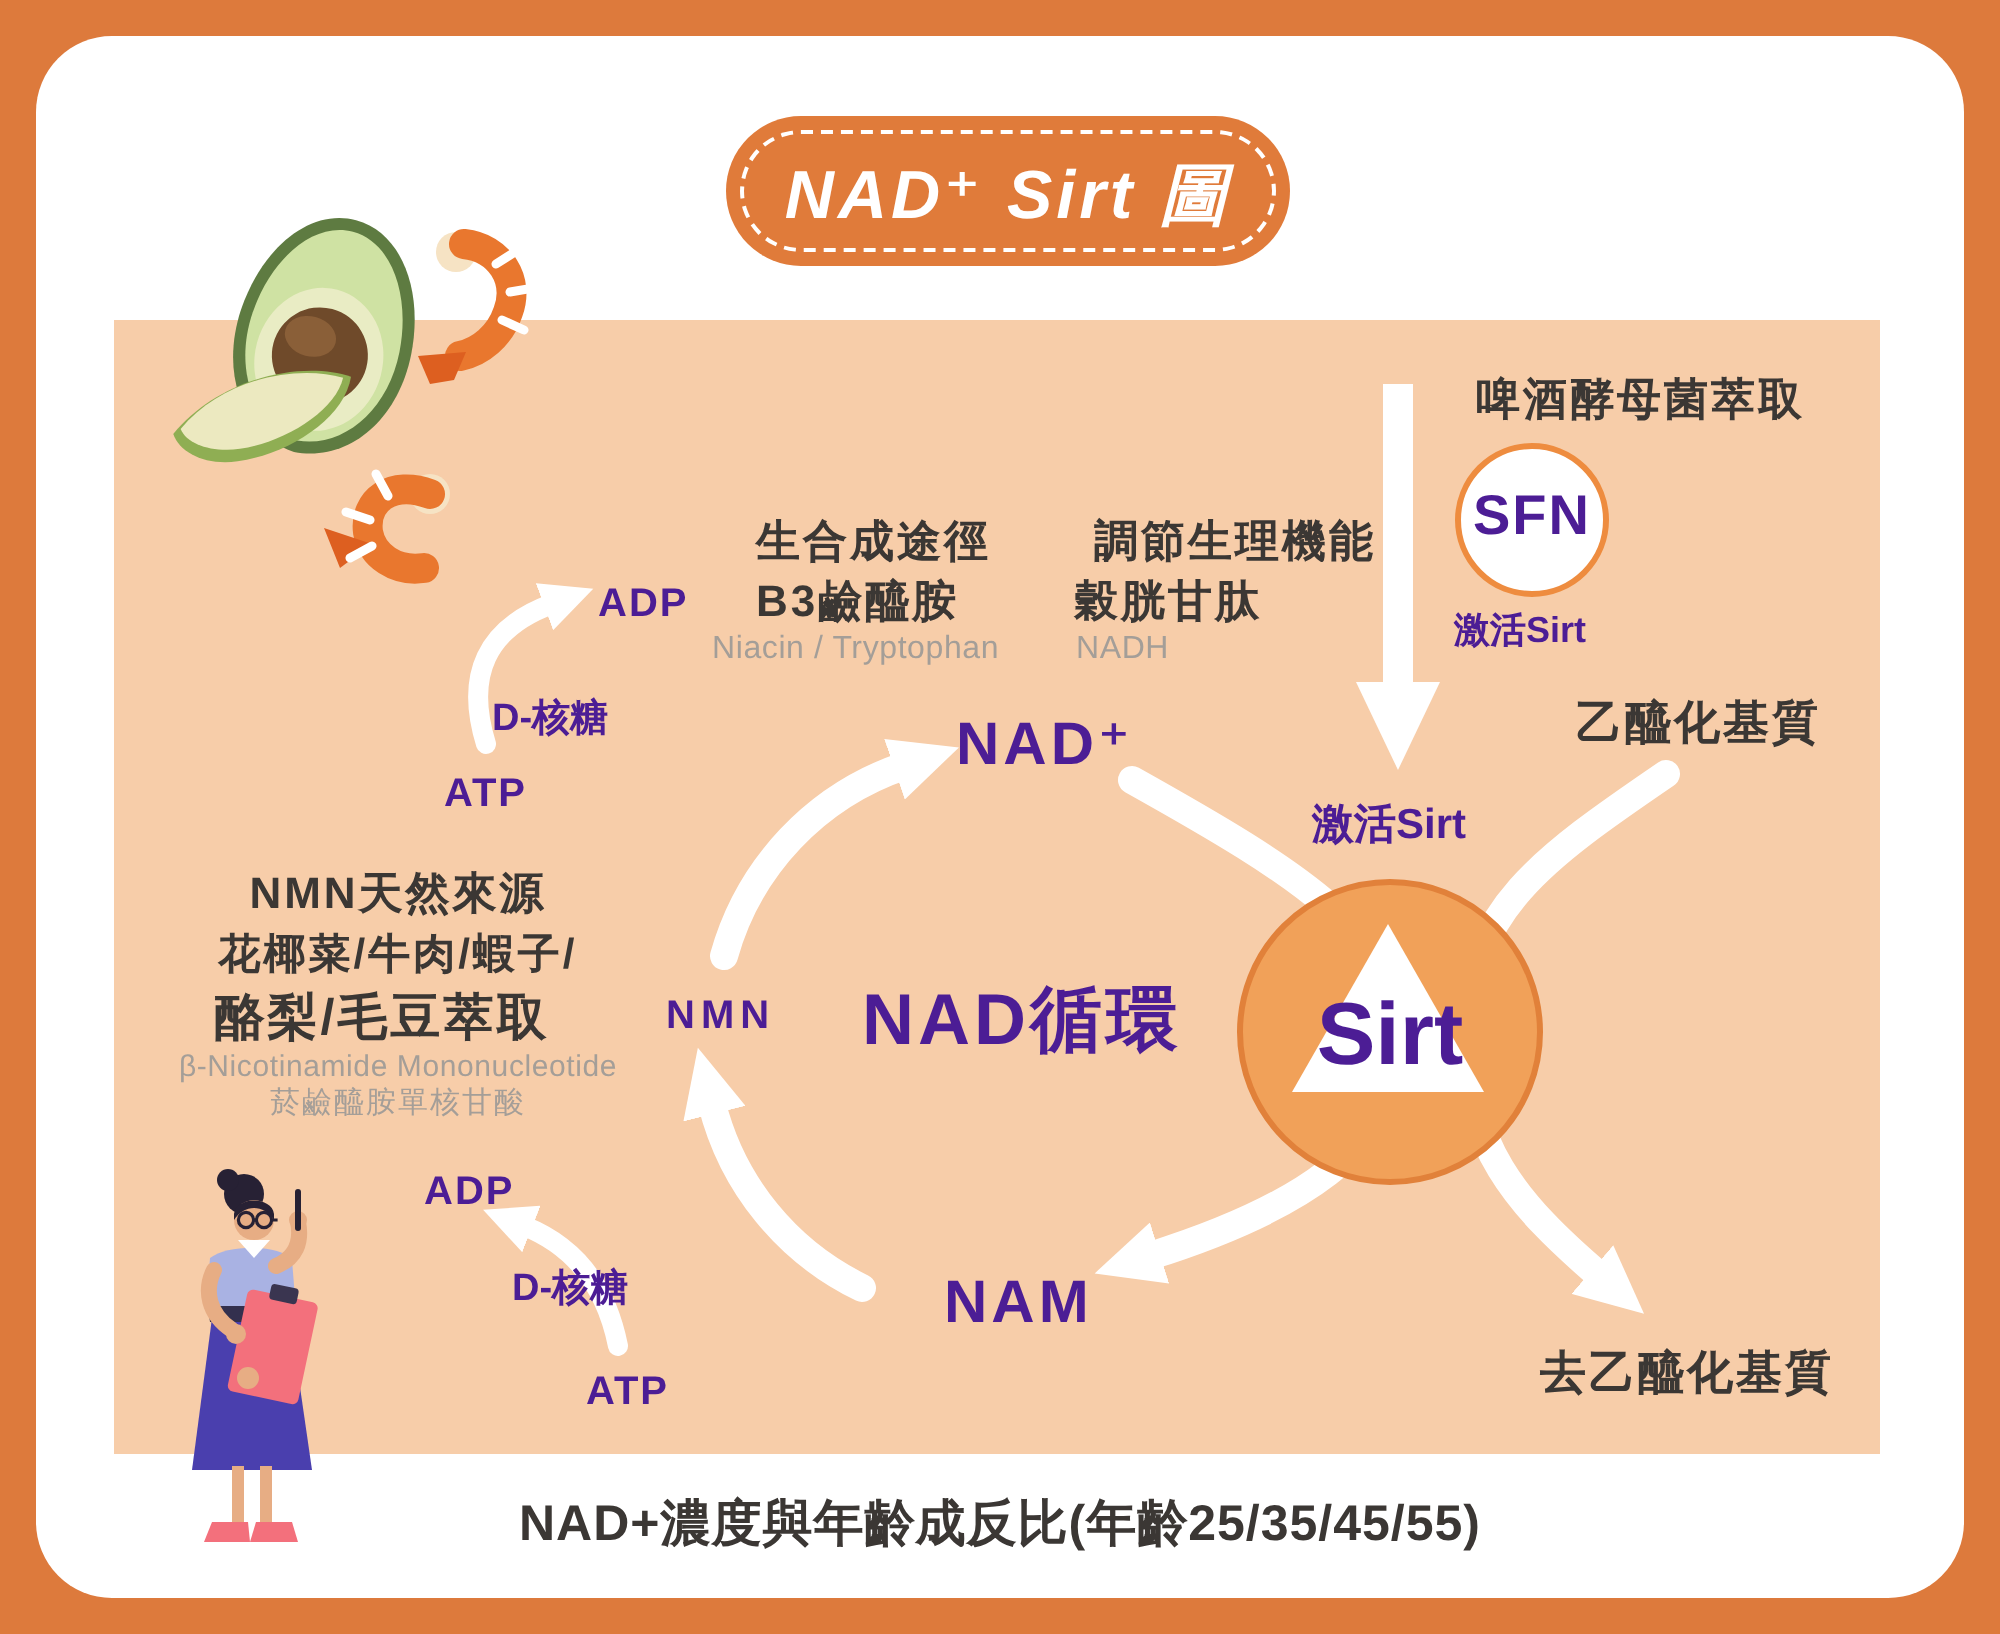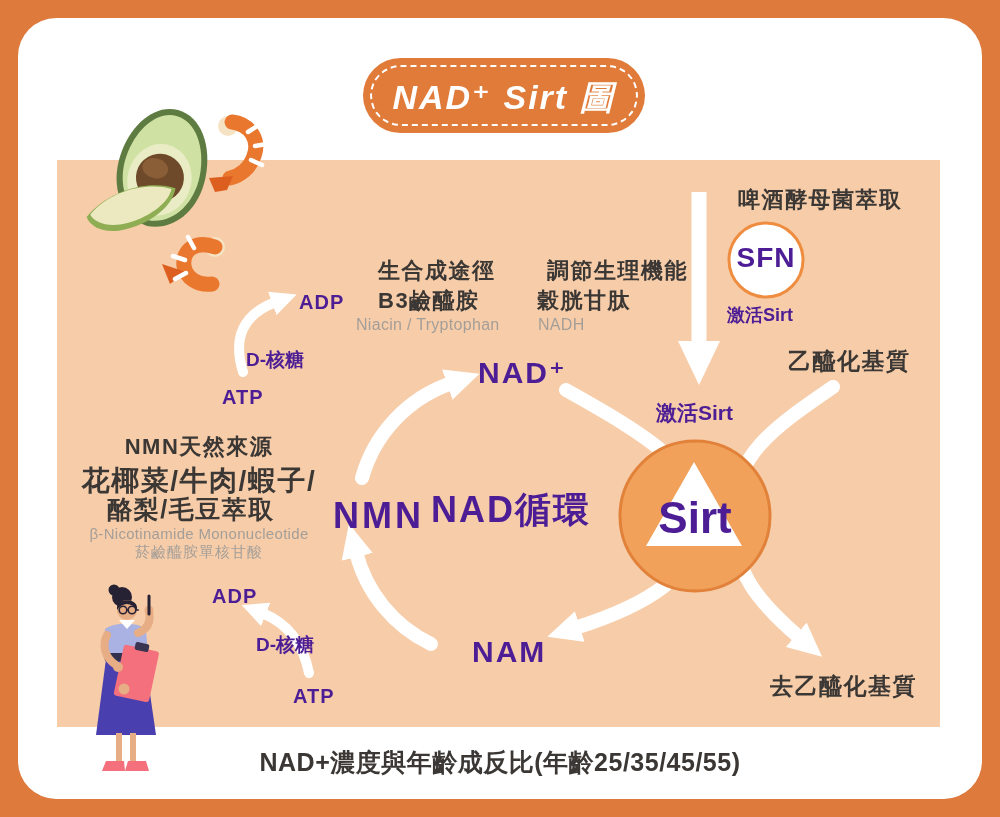--- a/index.html
+++ b/index.html
@@ -71,35 +71,35 @@
 
   <div class="t ink" style="left:378px;top:260px;font-size:22px;">生合成途徑</div>
   <div class="t ink" style="left:378px;top:290px;font-size:22px;">B3鹼醯胺</div>
   <div class="t muted" style="left:356px;top:317px;">Niacin / Tryptophan</div>
 
   <div class="t ink" style="left:537px;top:260px;font-size:22px;margin-left:10px;">調節生理機能</div>
   <div class="t ink" style="left:537px;top:290px;font-size:22px;">穀胱甘肽</div>
   <div class="t muted" style="left:538px;top:317px;">NADH</div>
 
   <div class="t ink ctr" style="left:99px;top:436px;width:200px;font-size:22px;">NMN天然來源</div>
-  <div class="t ink ctr" style="left:74px;top:467px;width:250px;font-size:28px;">花椰菜/牛肉/蝦子/</div>
+  <div class="t ink ctr" style="left:74px;top:467px;width:250px;font-size:21px;">花椰菜/牛肉/蝦子/</div>
   <div class="t ink ctr" style="left:66px;top:497px;width:250px;font-size:25px;">酪梨/毛豆萃取</div>
   <div class="t muted ctr" style="left:49px;top:526px;width:300px;font-size:15px;">β-Nicotinamide Mononucleotide</div>
   <div class="t muted ctr" style="left:49px;top:544px;width:300px;font-size:15px;letter-spacing:1px;">菸鹼醯胺單核甘酸</div>
 
   <div class="t accent" style="left:299px;top:292px;font-size:20px;letter-spacing:1px;">ADP</div>
   <div class="t accent" style="left:246px;top:350px;font-size:19px;">D-核糖</div>
   <div class="t accent" style="left:222px;top:387px;font-size:20px;letter-spacing:1px;">ATP</div>
 
   <div class="t accent" style="left:212px;top:586px;font-size:20px;letter-spacing:1px;">ADP</div>
   <div class="t accent" style="left:256px;top:635px;font-size:19px;">D-核糖</div>
   <div class="t accent" style="left:293px;top:686px;font-size:20px;letter-spacing:1px;">ATP</div>
 
   <div class="t accent" style="left:478px;top:358px;font-size:30px;letter-spacing:2px;">NAD⁺</div>
-  <div class="t accent" style="left:333px;top:498px;font-size:36px;letter-spacing:3px;">NMN</div>
+  <div class="t accent" style="left:333px;top:498px;font-size:20px;letter-spacing:3px;">NMN</div>
   <div class="t accent" style="left:472px;top:637px;font-size:30px;letter-spacing:2px;">NAM</div>
   <div class="t accent" style="left:431px;top:492px;font-size:36px;letter-spacing:2px;">NAD循環</div>
   <div class="t accent" style="left:656px;top:402px;font-size:21px;">激活Sirt</div>
   <div class="t ctr" style="left:645px;top:496px;width:100px;font-size:44px;font-weight:600;color:#4c1d95;text-align:center;">Sirt</div>
 
   <div class="t ink ctr" style="left:7px;top:750px;width:986px;font-size:25px;letter-spacing:0.5px;">NAD+濃度與年齡成反比(年齡25/35/45/55)</div>
 
   <svg class="illo" style="left:82px;top:100px;" width="185" height="192" viewBox="0 0 185 192">
     <g transform="rotate(15 80 70)">
       <path d="M80 8 C104 8 122 34 124 66 C126 100 107 126 80 128 C53 126 34 100 36 66 C38 34 56 8 80 8 Z" fill="#5e7b41"></path>

